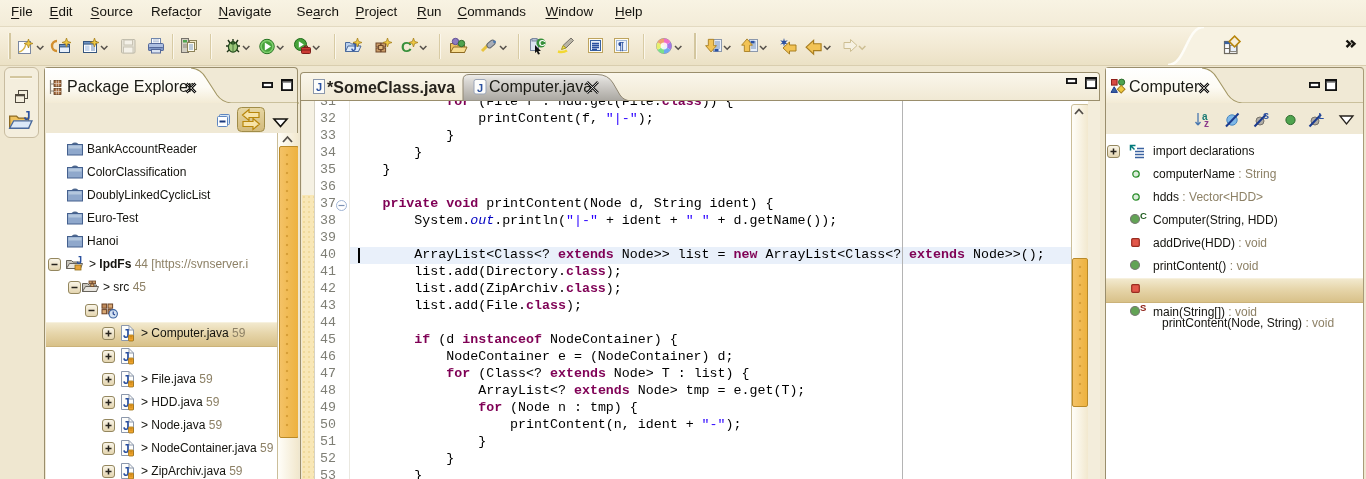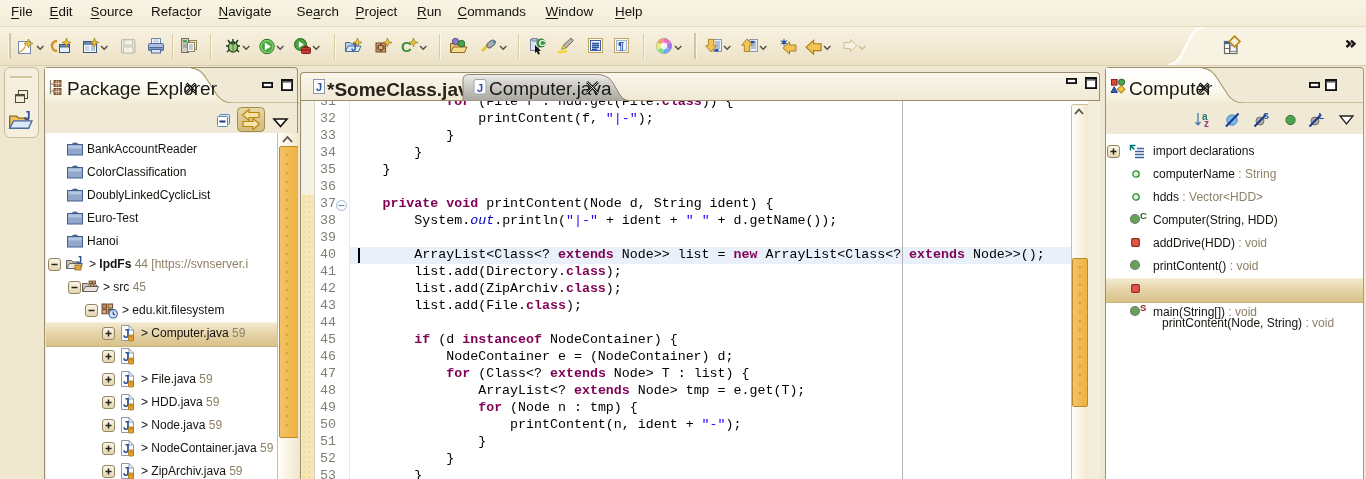--- a/index.html
+++ b/index.html
@@ -10,21 +10,21 @@
 .mi{position:absolute;top:4px;font-size:13.4px;color:#15140f;}
 .mi u{text-decoration:underline;text-underline-offset:2px;}
 
 #toolbar{left:0;top:27px;width:1366px;height:38px;background:linear-gradient(#F8F2E2,#F1E8D1 60%,#EBE1C5);border-bottom:1px solid #D9CEAF;}
 .thandle{position:absolute;top:6px;width:2px;height:26px;background:#D3C69E;border-left:1px solid #FAF5E8;}
 
 .panel{position:absolute;box-sizing:border-box;border:1px solid #9A8E6C;border-radius:4px 4px 0 0;border-bottom:none;}
 .tabrow{position:absolute;left:0;top:0;right:0;height:28px;background:linear-gradient(#FAF6EB,#F0E8D3);border-radius:4px 4px 0 0;}
 .vtool{position:absolute;left:0;top:28px;right:0;height:32px;background:#F0E9D5;border-top:1px solid #C9BF9E;}
 .white{position:absolute;background:#fff;}
-.tabtxt{position:absolute;top:5px;font-size:19px;color:#1a1a14;white-space:nowrap;}
+.tabtxt{position:absolute;top:5px;font-size:16px;color:#1a1a14;white-space:nowrap;}
 .minmax{position:absolute;top:7px;width:40px;height:12px;}
 .selband{position:absolute;background:linear-gradient(#F2E9CE,#E6D5AA 45%,#D8C189);border-top:1px solid #F7F1DE;border-bottom:1px solid #CBB279;}
 .row{position:absolute;font-size:12px;color:#14130e;white-space:nowrap;}
 .grey{color:#8D8166;}
 
 .sbtrack{position:absolute;background:linear-gradient(90deg,#FFFEF9,#F1E7CC);border:1px solid #CBBE99;border-radius:2px;}
 .sbthumb{position:absolute;background:linear-gradient(90deg,#F4C266,#EDB23F);border:1px solid #BA8A28;border-radius:2px;}
 .sbdots{position:absolute;width:4px;background-image:radial-gradient(circle at 2px 2px,#D79F38 1.3px,rgba(0,0,0,0) 1.6px);background-size:4px 9px;}
 #annruler{position:absolute;left:0;top:0;width:12px;height:378px;background:#F5F1E3;}
 #rangeind{position:absolute;left:0;top:94px;width:12px;height:284px;background:#F8E7B6;background-image:radial-gradient(circle at 2px 2px,#F0DA9C 0.9px,rgba(0,0,0,0) 1.3px);background-size:5px 5px;}
@@ -471,21 +471,20 @@
           <svg class="abs" style="left:36px;top:146px" width="18" height="17">
             <use href="#pkgfrag"></use>
           </svg>
           <div class="row" style="left:57px;top:143px;line-height:23px;">&gt; src<span class="grey"> 45</span></div>
     <svg class="abs" style="left:39px;top:171px" width="14" height="14">
             <use href="#minusbox"></use>
           </svg>
           <svg class="abs" style="left:55px;top:169px" width="17" height="17">
             <use href="#pkg"></use>
           </svg>
-          <div class="row" style="left:76px;top:166px;line-height:23px;">&gt; edu.kit.filesystem</div>
     <div class="selband" style="left:0;top:189px;width:231px;height:23px;"></div>
     <svg class="abs" style="left:56px;top:194px" width="14" height="14">
             <use href="#plusbox"></use>
           </svg>
           <svg class="abs" style="left:74px;top:192px" width="15" height="17">
             <use href="#jfile"></use>
           </svg>
           <div class="row" style="left:95px;top:189px;line-height:23px;">&gt; Computer.java<span class="grey"> 59</span></div>
     <svg class="abs" style="left:56px;top:217px" width="14" height="14">
             <use href="#plusbox"></use>

